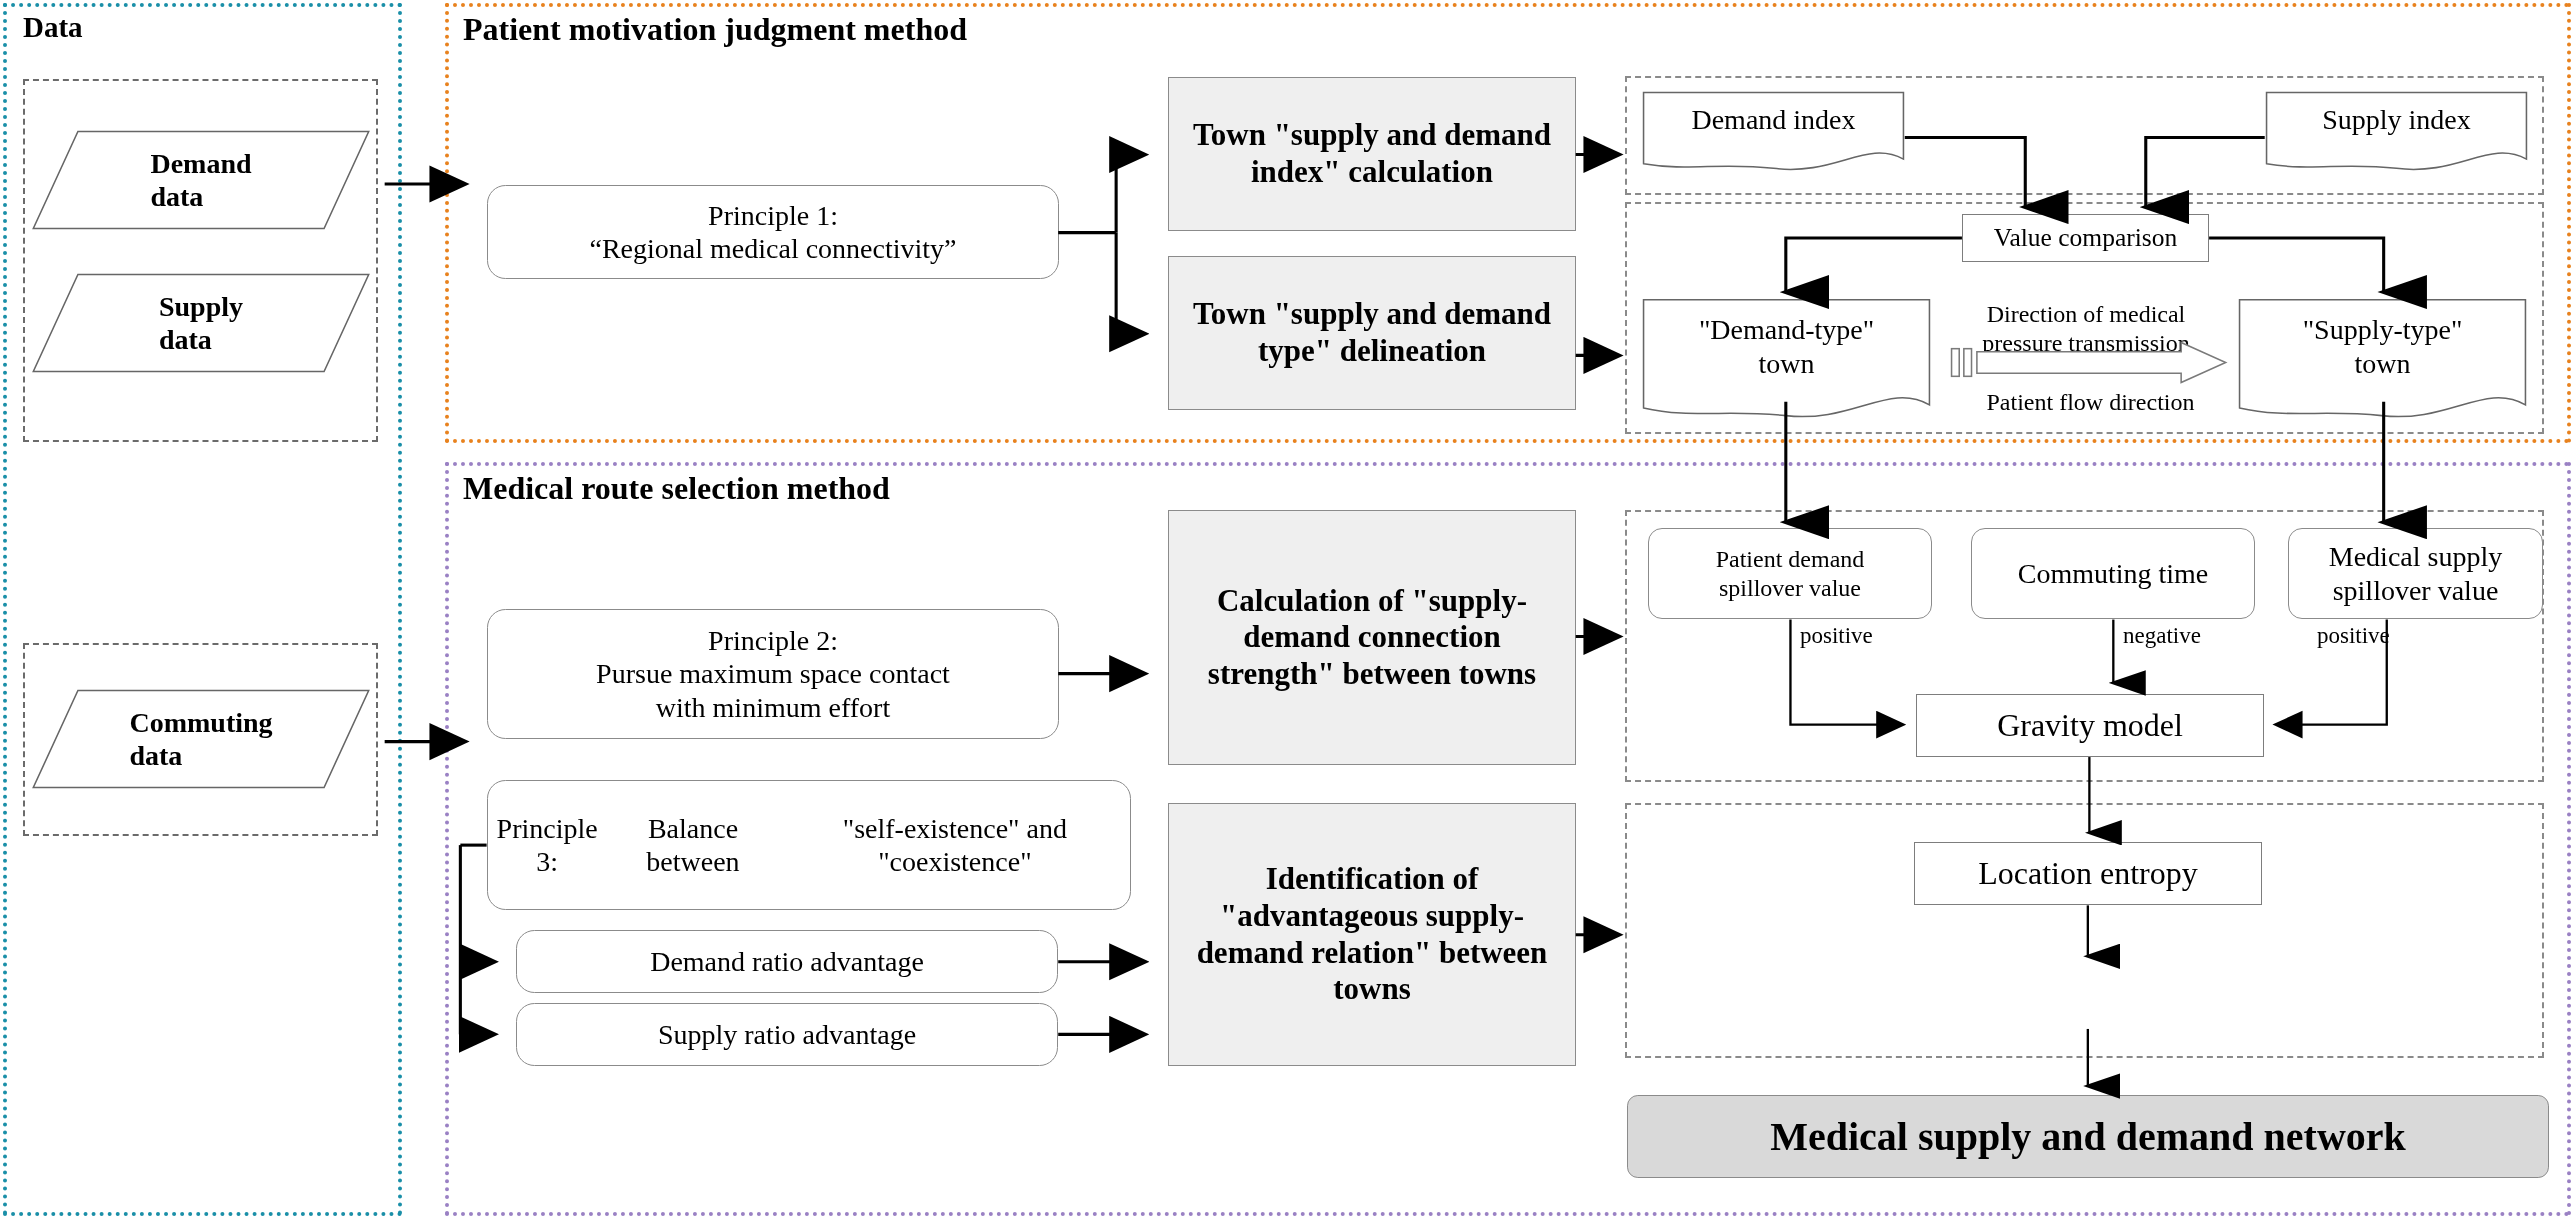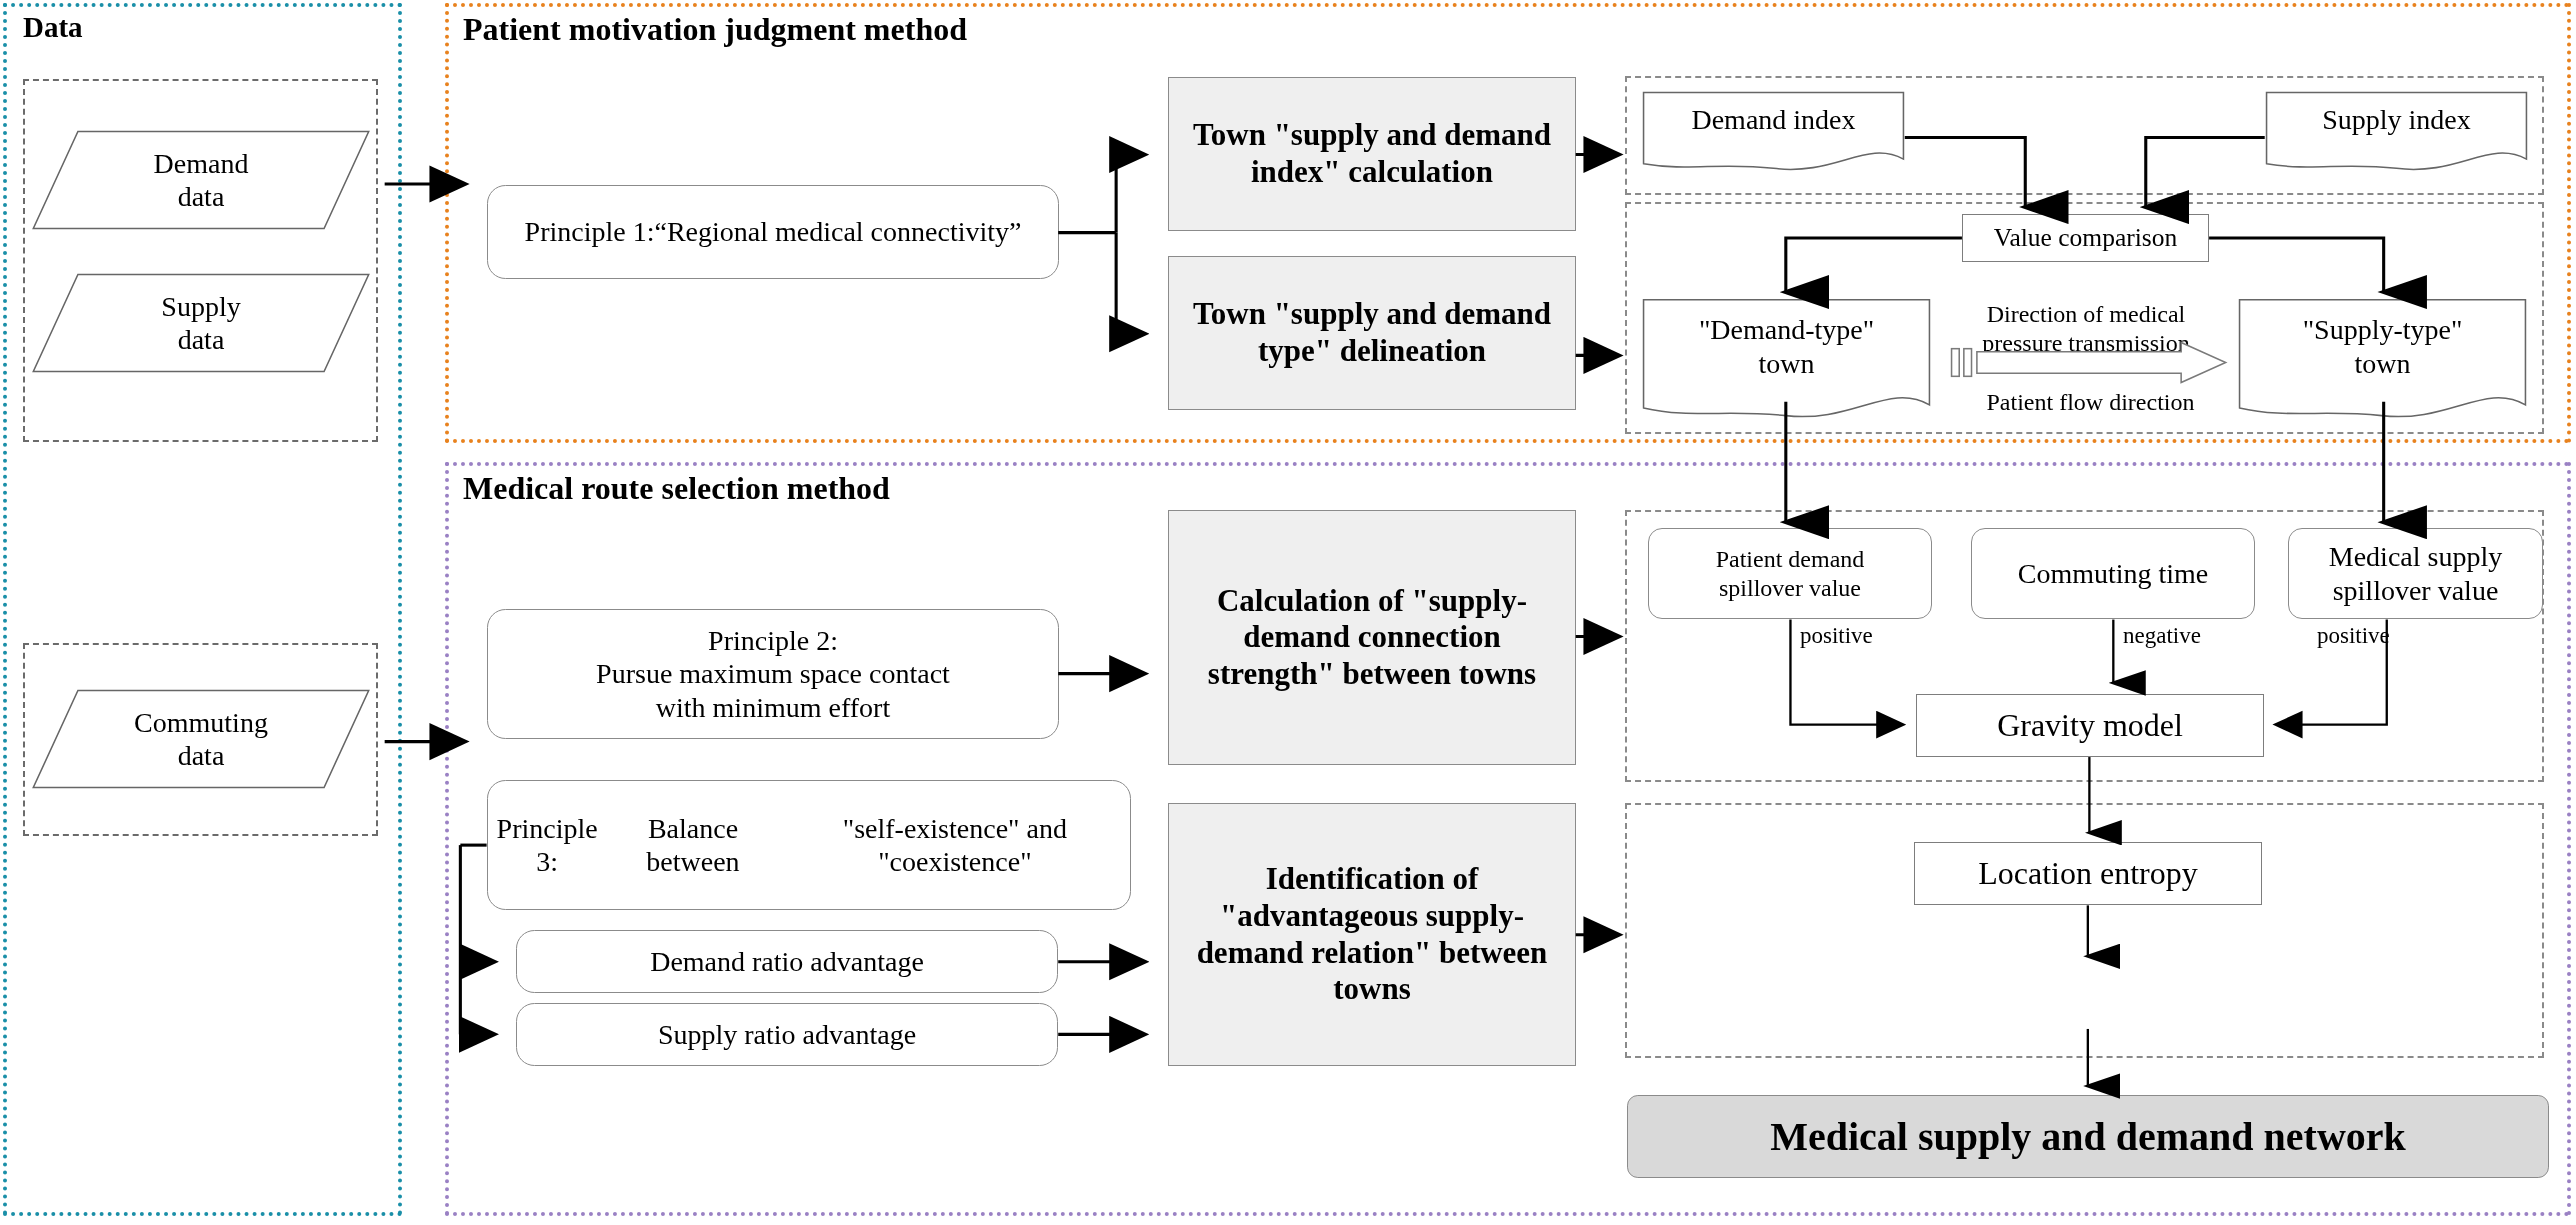--- a/index.html
+++ b/index.html
@@ -24,21 +24,21 @@
         justify-content:center;text-align:center;color:#000;line-height:1.18;}
 
   .rect{border:1.5px solid #7d7d7d;background:#fff;}
   .rrect{border:1.5px solid #8b8b8b;background:#fff;border-radius:18.5px;}
   .gray{border:1.5px solid #8b8b8b;background:#efefef;font-weight:bold;}
   .grayfinal{border:1.5px solid #8b8b8b;background:#d9d9d9;font-weight:bold;border-radius:10.8px;}
 
   .para{position:absolute;}
   .para svg{display:block;overflow:visible;}
   .para .ptext{position:absolute;left:0;top:0;width:100%;height:100%;display:flex;
-               align-items:center;justify-content:center;text-align:center;line-height:1.18;}
+               align-items:center;justify-content:center;line-height:1.18;font-weight:bold;}
 
   .doc{position:absolute;}
   .doc svg{display:block;overflow:visible;}
   .doc .dtext{position:absolute;left:0;top:0;width:100%;display:flex;
               align-items:center;justify-content:center;text-align:center;line-height:1.2;}
 
   
   .conn{position:absolute;left:0;top:0;width:2576px;height:1226px;pointer-events:none;}
 
   .edgelabel{position:absolute;color:#000;white-space:nowrap;}
@@ -85,21 +85,21 @@
   <div class="para" style="left:31px;top:689px;width:340px;height:100px;font-size:28px;">
     <svg width="340" height="100" viewBox="0 0 440 130">
       <polygon points="60,2 438,2 380,128 2,128" fill="#ffffff" stroke="#666" stroke-width="2"></polygon>
     </svg>
     <div class="ptext">
       <span style="white-space:pre-line;">Commuting
 data</span>
     </div>
   </div>
 
-  <div class="node rrect" style="left:487px;top:185px;width:572px;height:94px;font-size:28px;justify-content:center;">
+  <div class="node rrect" style="left:487px;top:185px;width:572px;height:94px;font-size:28px;flex-direction:column;justify-content:center;">
     <div>Principle 1:</div>
     <div>“Regional medical connectivity”</div>
   </div>
 
   <div class="node rrect" style="left:487px;top:609px;width:572px;height:130px;font-size:28px;flex-direction:column;">
     <div>Principle 2:</div>
     <div>Pursue maximum space contact</div>
     <div>with minimum effort</div>
   </div>
 

